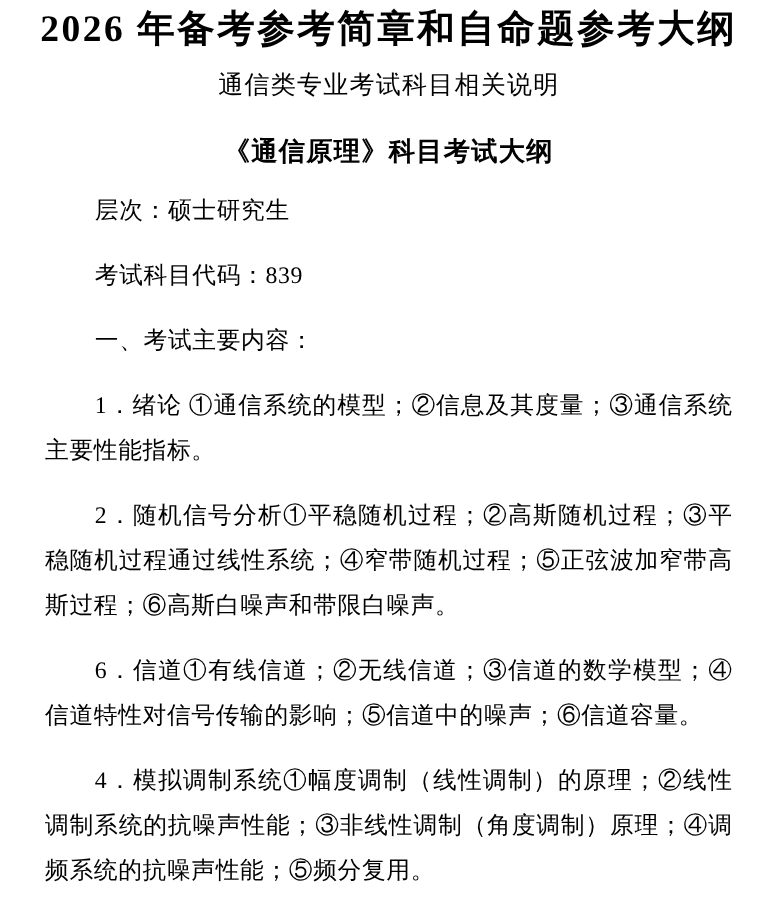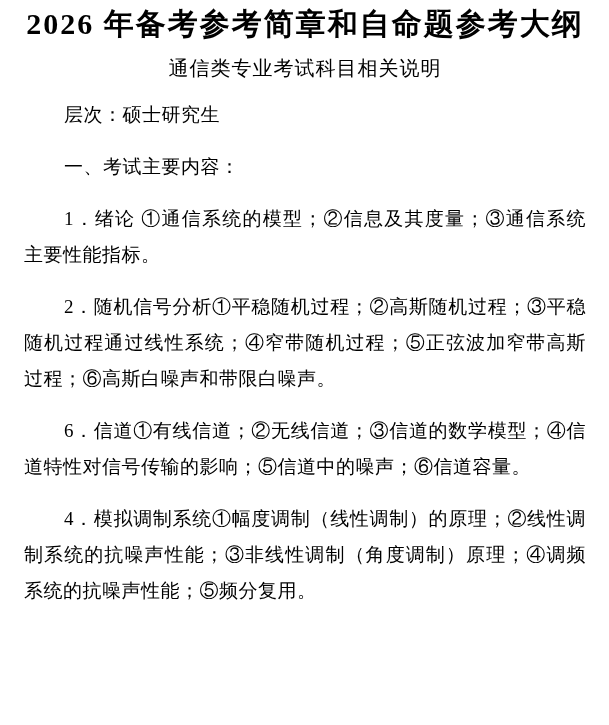--- a/index.html
+++ b/index.html
@@ -11,21 +11,21 @@
   body {
     width: 609px;
     height: 725px;
     overflow: hidden;
     font-family: "Liberation Serif", "DejaVu Serif", serif;
   }
   .page {
     box-sizing: border-box;
     width: 609px;
     height: 531px;
-    padding: 0 7px 0 8px;
+    padding: 0 7px 0 20px;
   }
   .doc-title {
     padding-top: 5px;
     font-size: 30px;
     line-height: 38px;
     font-weight: bold;
     text-align: center;
     letter-spacing: 2px;
     white-space: nowrap;
   }
@@ -59,25 +59,27 @@
 </style>
 </head>
 <body>
 
 <div class="page">
 
   <div class="doc-title">2026 年备考参考简章和自命题参考大纲</div>
 
   <div class="doc-subtitle">通信类专业考试科目相关说明</div>
 
+  <div class="section-heading">《通信原理》科目考试大纲</div>
 
   <div class="content">
 
     <p class="para">层次：硕士研究生</p>
 
+    <p class="para">考试科目代码：839</p>
 
 
     <p class="para">一、考试主要内容：</p>
 
     <p class="para">1．绪论 ①通信系统的模型；②信息及其度量；③通信系统主要性能指标。</p>
 
     <p class="para">2．随机信号分析①平稳随机过程；②高斯随机过程；③平稳随机过程通过线性系统；④窄带随机过程；⑤正弦波加窄带高斯过程；⑥高斯白噪声和带限白噪声。</p>
 
     <p class="para">6．信道①有线信道；②无线信道；③信道的数学模型；④信道特性对信号传输的影响；⑤信道中的噪声；⑥信道容量。</p>
 

